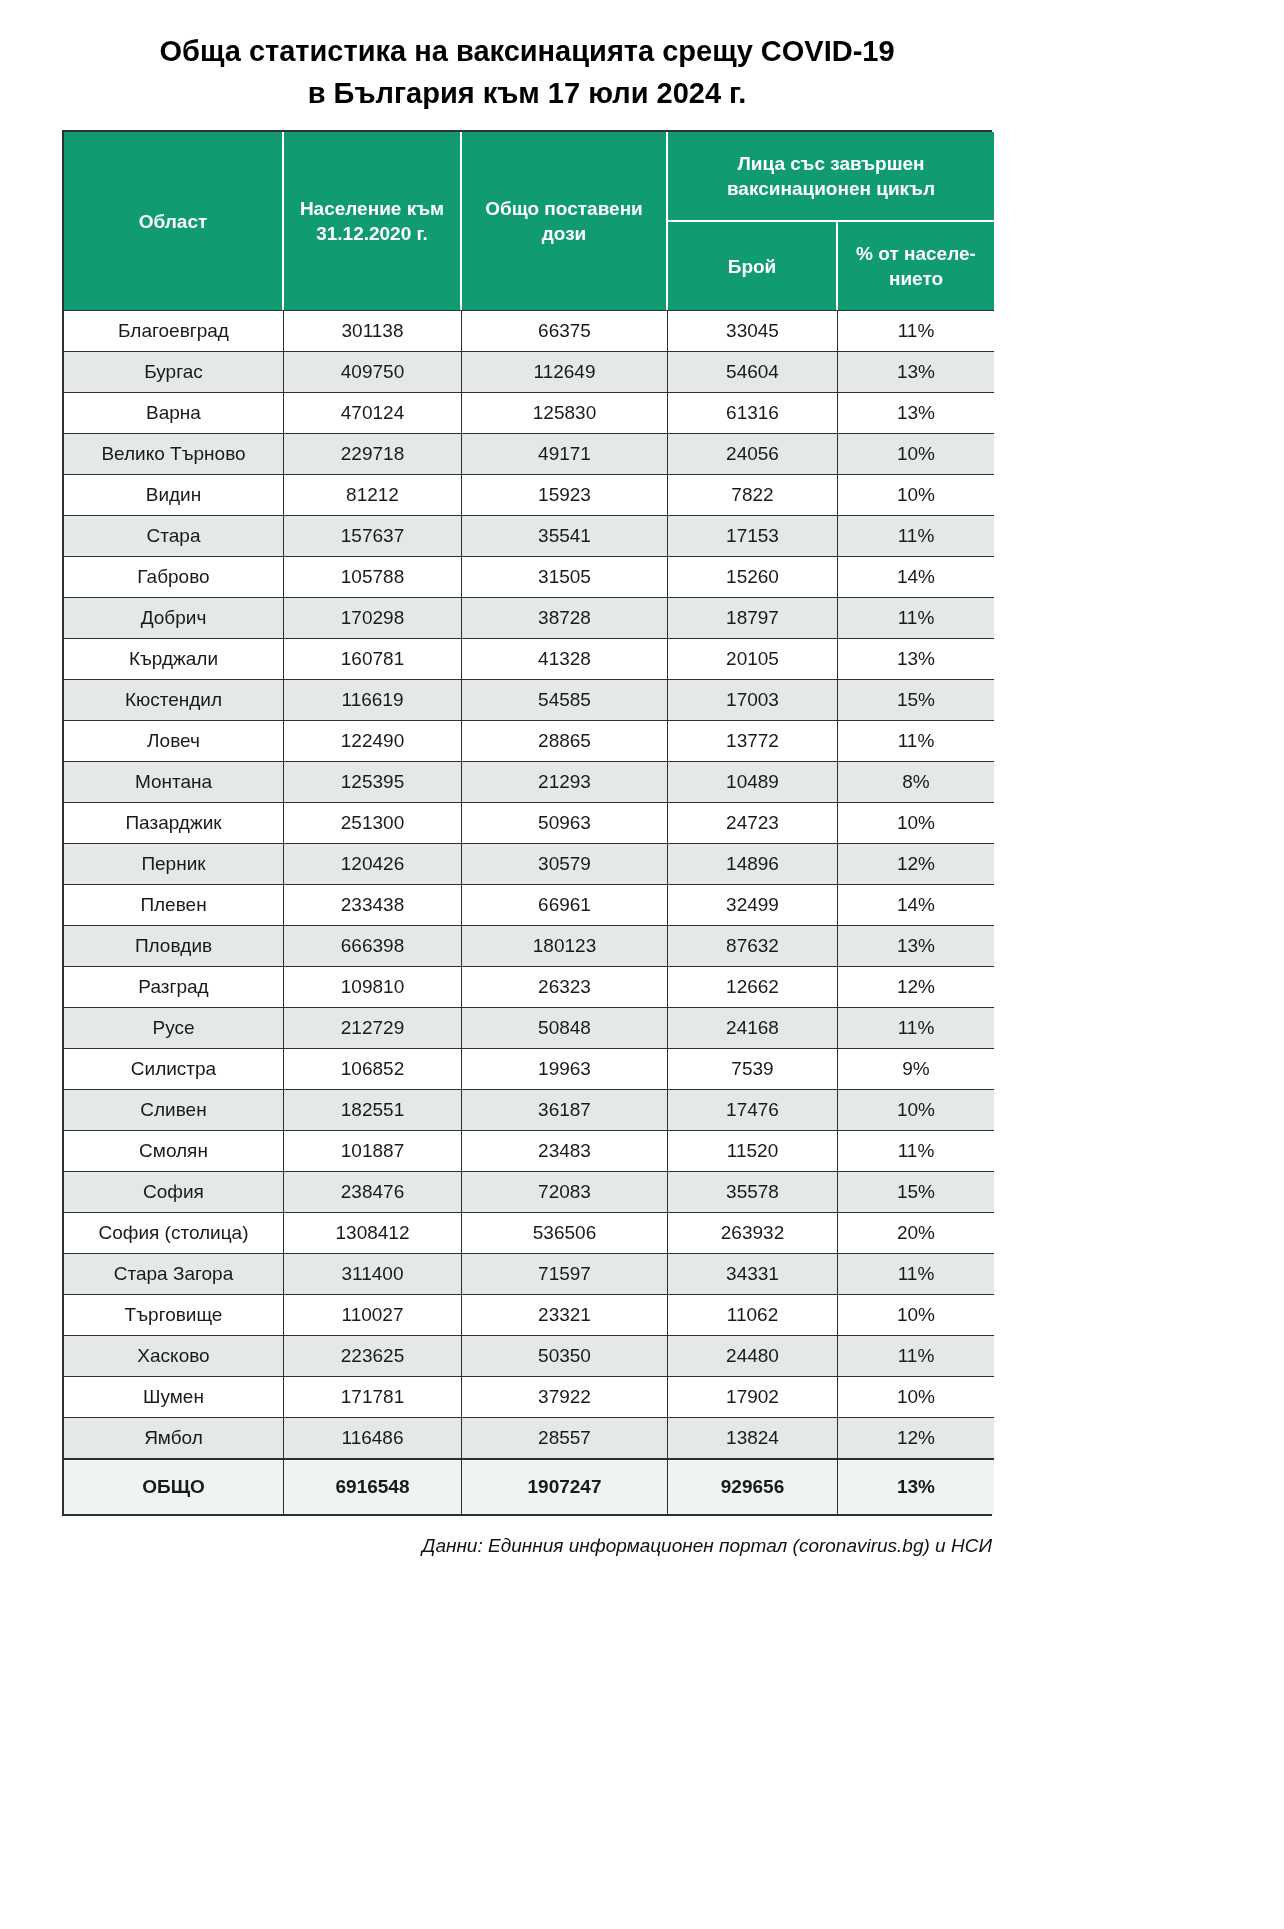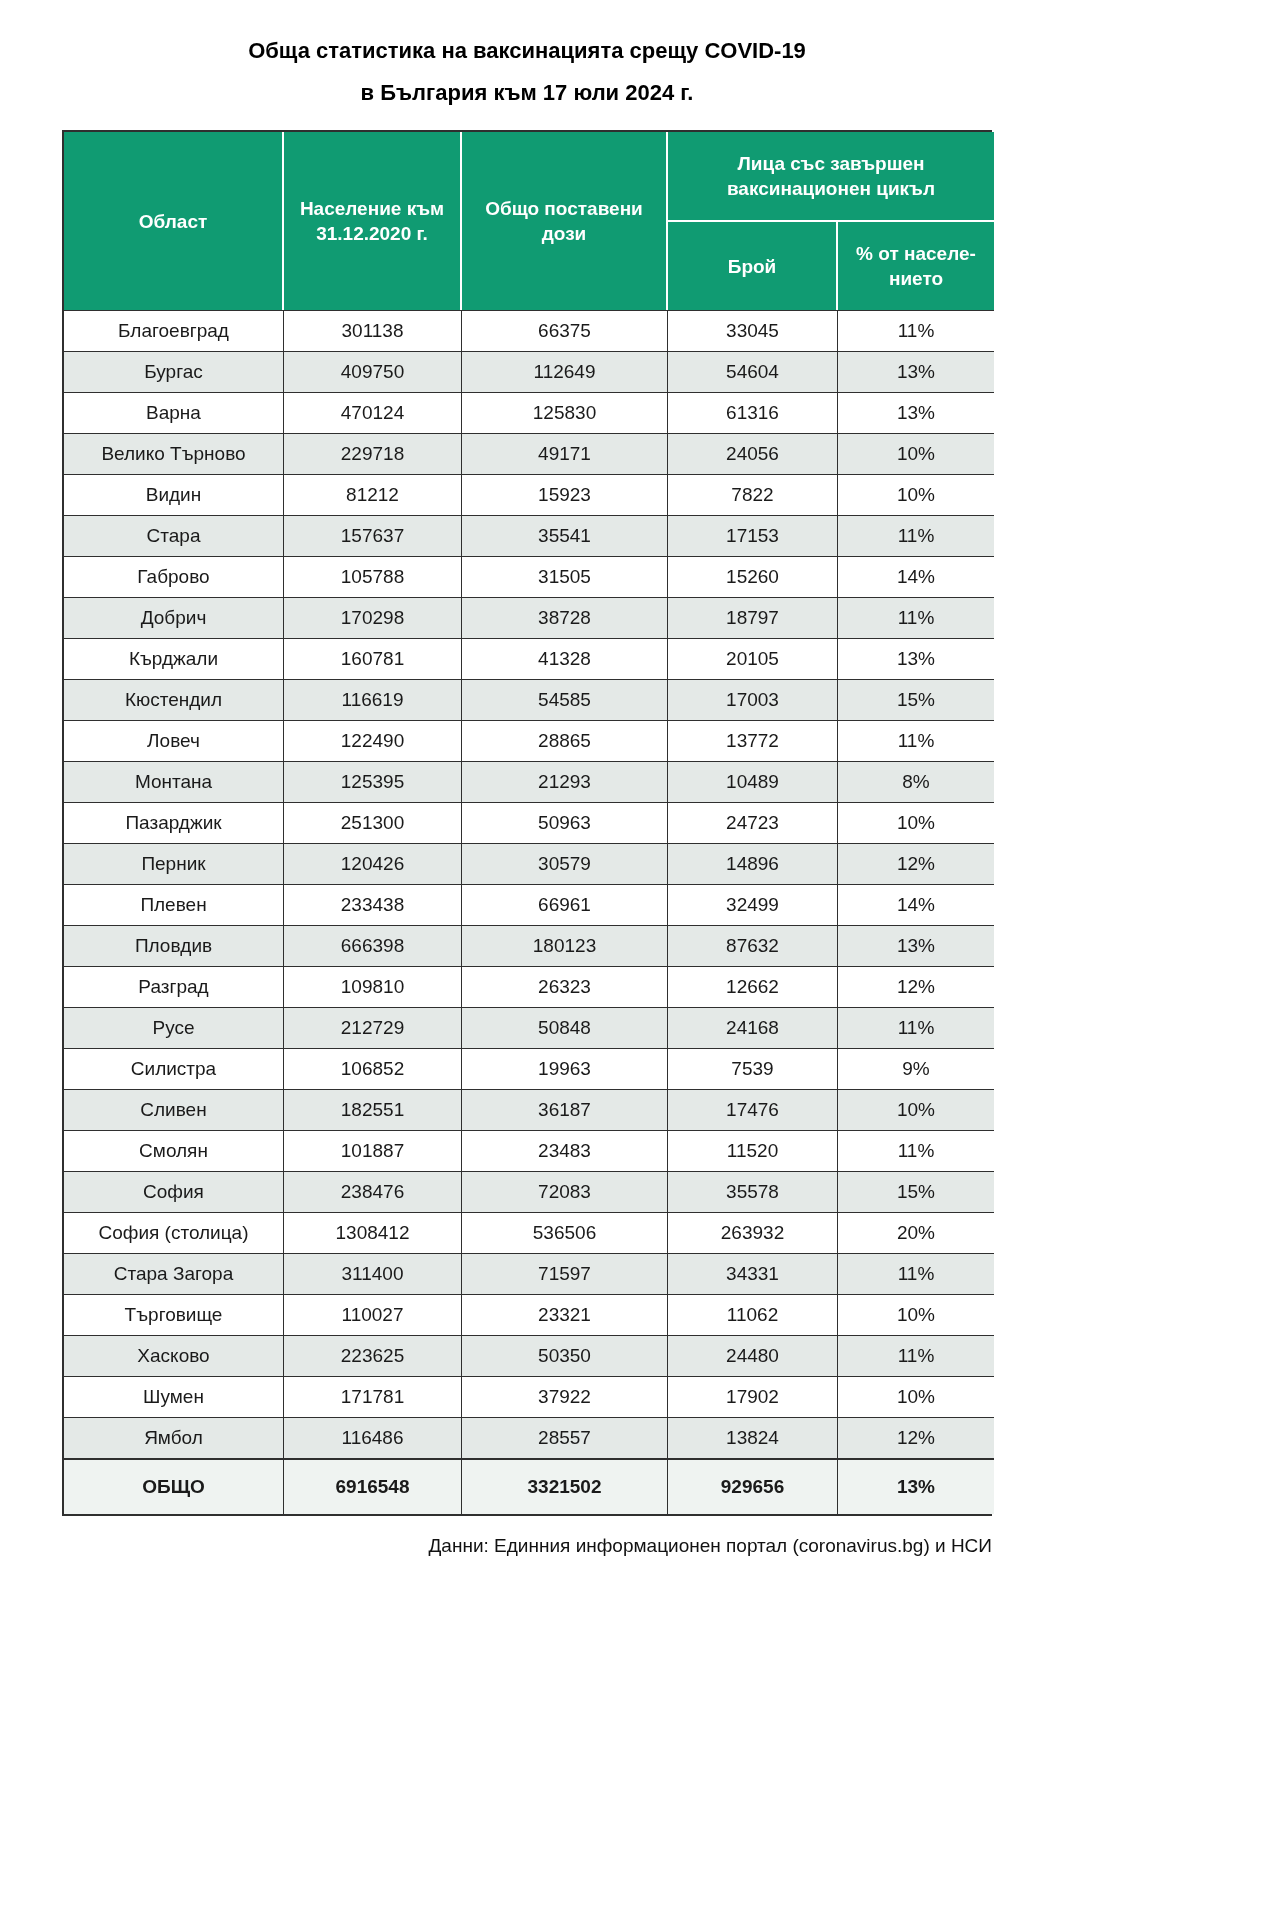--- a/index.html
+++ b/index.html
@@ -9,21 +9,21 @@
     height: 1929px;
     font-family: "Liberation Sans", "DejaVu Sans", sans-serif;
     color: #1a1a1a;
     position: relative;
   }
   .content {
     width: 930px;
     margin: 30px 0 0 62px;
   }
   .title {
-    font-size: 22px;
+    font-size: 29px;
     font-weight: bold;
     line-height: 42px;
     text-align: center;
     color: #000000;
     margin-bottom: 16px;
   }
   .table-wrap {
     border: 2px solid var(--border-dark, #2f2f2f);
   }
   table {
@@ -72,20 +72,21 @@
   tbody tr.alt td { background: var(--row-alt, #e4e9e7); }
   tfoot td {
     height: 56px;
     font-weight: bold;
     background: var(--total-bg, #eff3f1);
     border-top: 2px solid var(--border-dark, #2f2f2f);
   }
   .footnote {
     margin-top: 14px;
     text-align: right;
+    font-style: italic;
     font-size: 19px;
     line-height: 31px;
     color: #111111;
   }
 </style>
 </head>
 <body>
 
 <div class="content">
 
@@ -307,21 +308,21 @@
             <td>116486</td>
             <td>28557</td>
             <td>13824</td>
             <td>12%</td>
           </tr>
         </tbody>
       <tfoot>
         <tr>
           <td>ОБЩО</td>
           <td>6916548</td>
-          <td>3321502</td>
+          <td>1907247</td>
           <td>929656</td>
           <td>13%</td>
         </tr>
       </tfoot>
     </table>
   </div>
 
   <div class="footnote">
     <div>Данни: Единния информационен портал (coronavirus.bg) и НСИ</div>
   </div>

